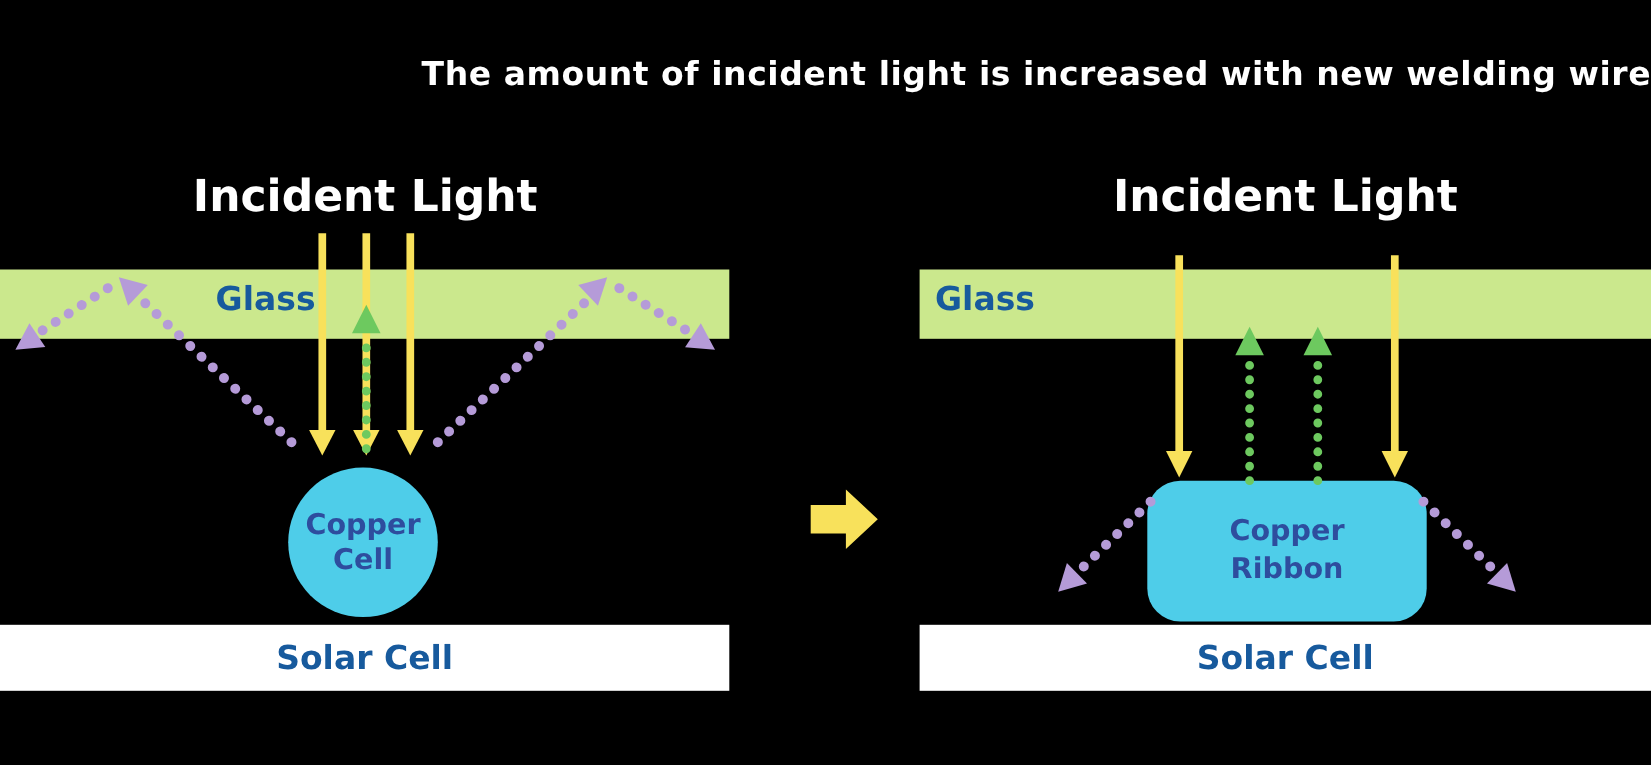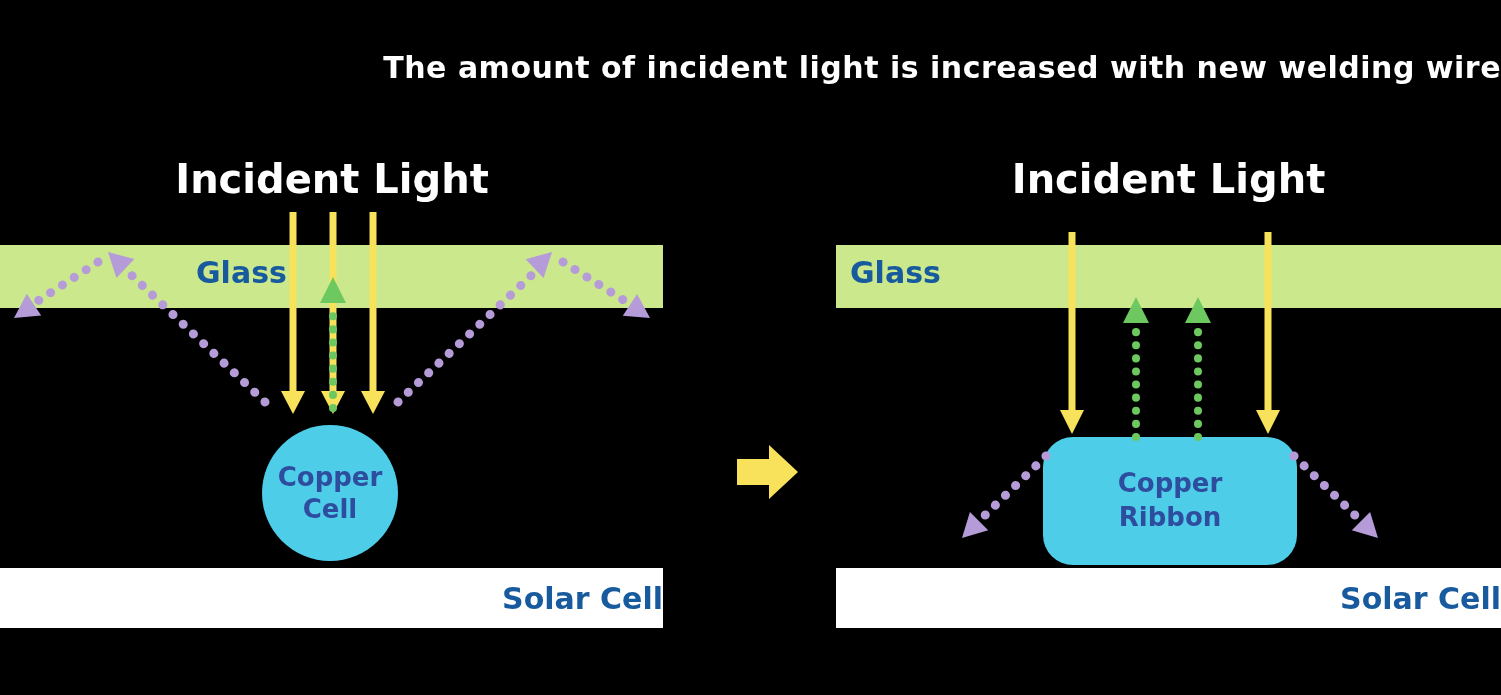--- a/index.html
+++ b/index.html
@@ -53,21 +53,21 @@
     color: var(--label-text, #175a9d);
     z-index: 2;
   }
   .glass-label.left  { left: 196px; }
   .glass-label.right { left: 850px; }
 
   .solar-bar {
     position: absolute;
     top: 568px; height: 60px;
     background: var(--solar-fill, #fff);
-    display: flex; align-items: center; justify-content: flex-end;
+    display: flex; align-items: center; justify-content: center;
     font-size: 30px;
     font-weight: 600;
     color: var(--label-text, #175a9d);
   }
   .solar-bar.left  { left: 0; width: 663px; }
   .solar-bar.right { left: 836px; width: 665px; }
 
   .copper-wire {
     position: absolute;
     left: 262px; top: 425px;

